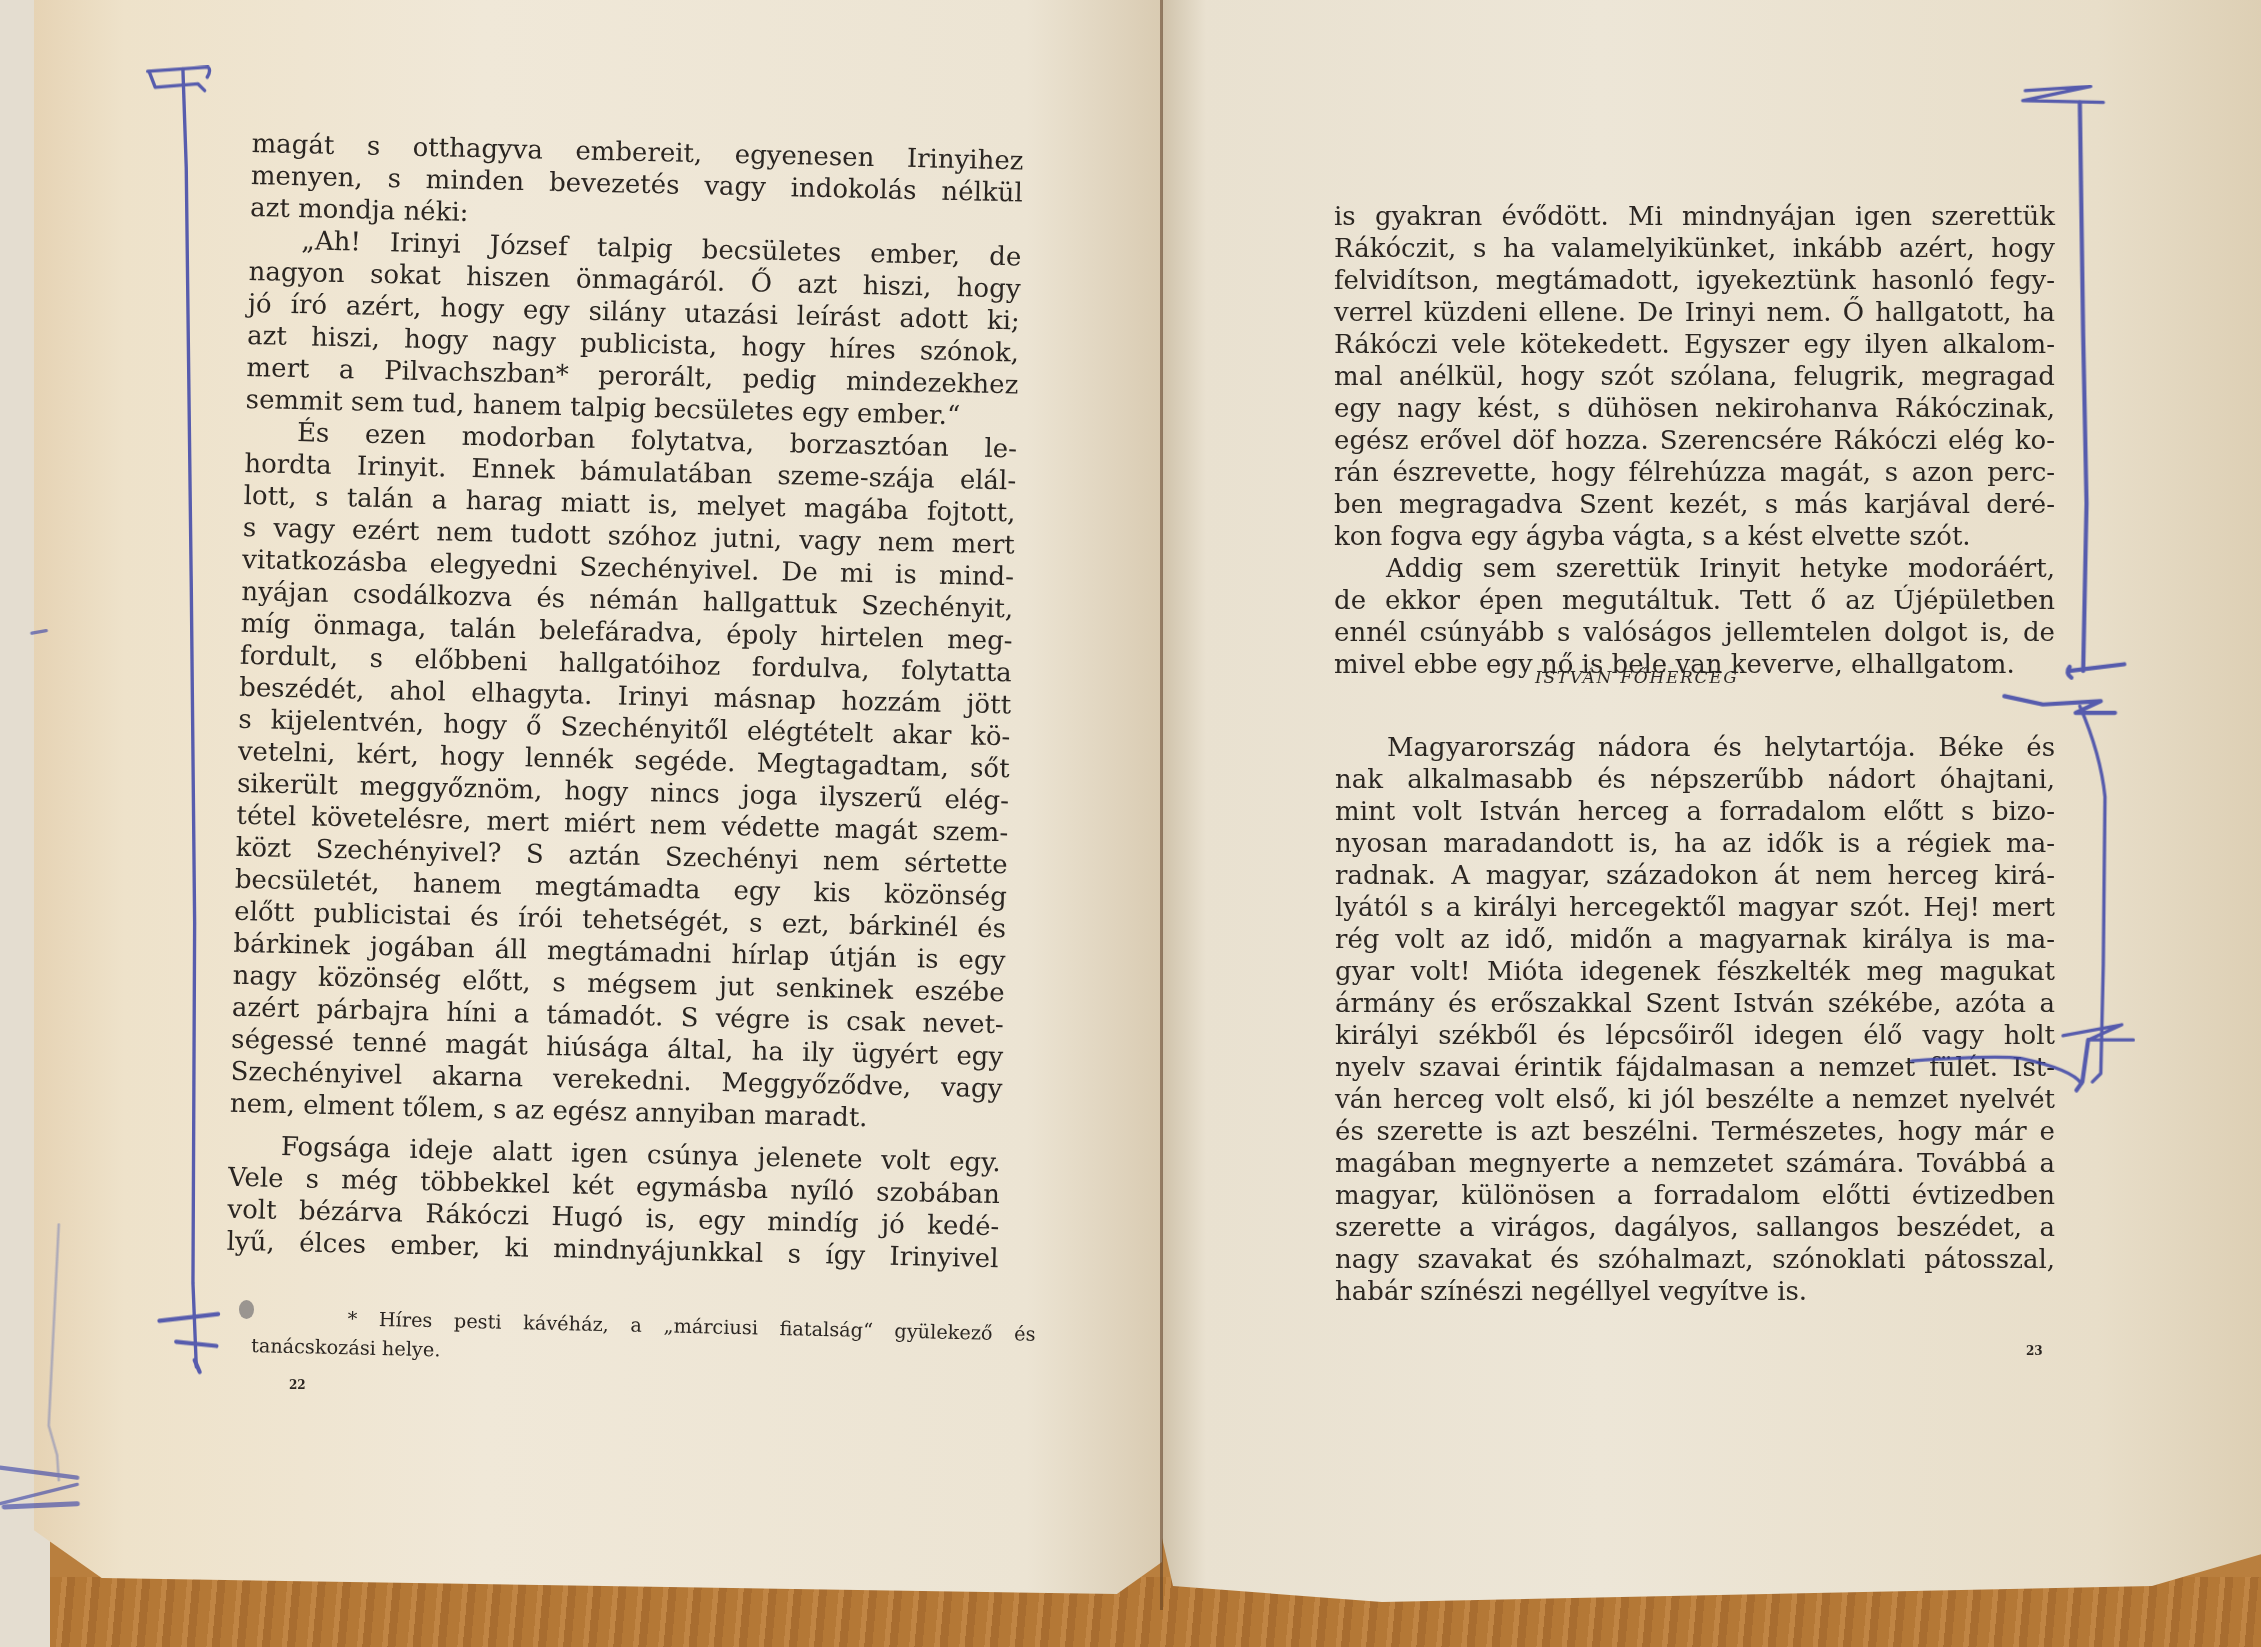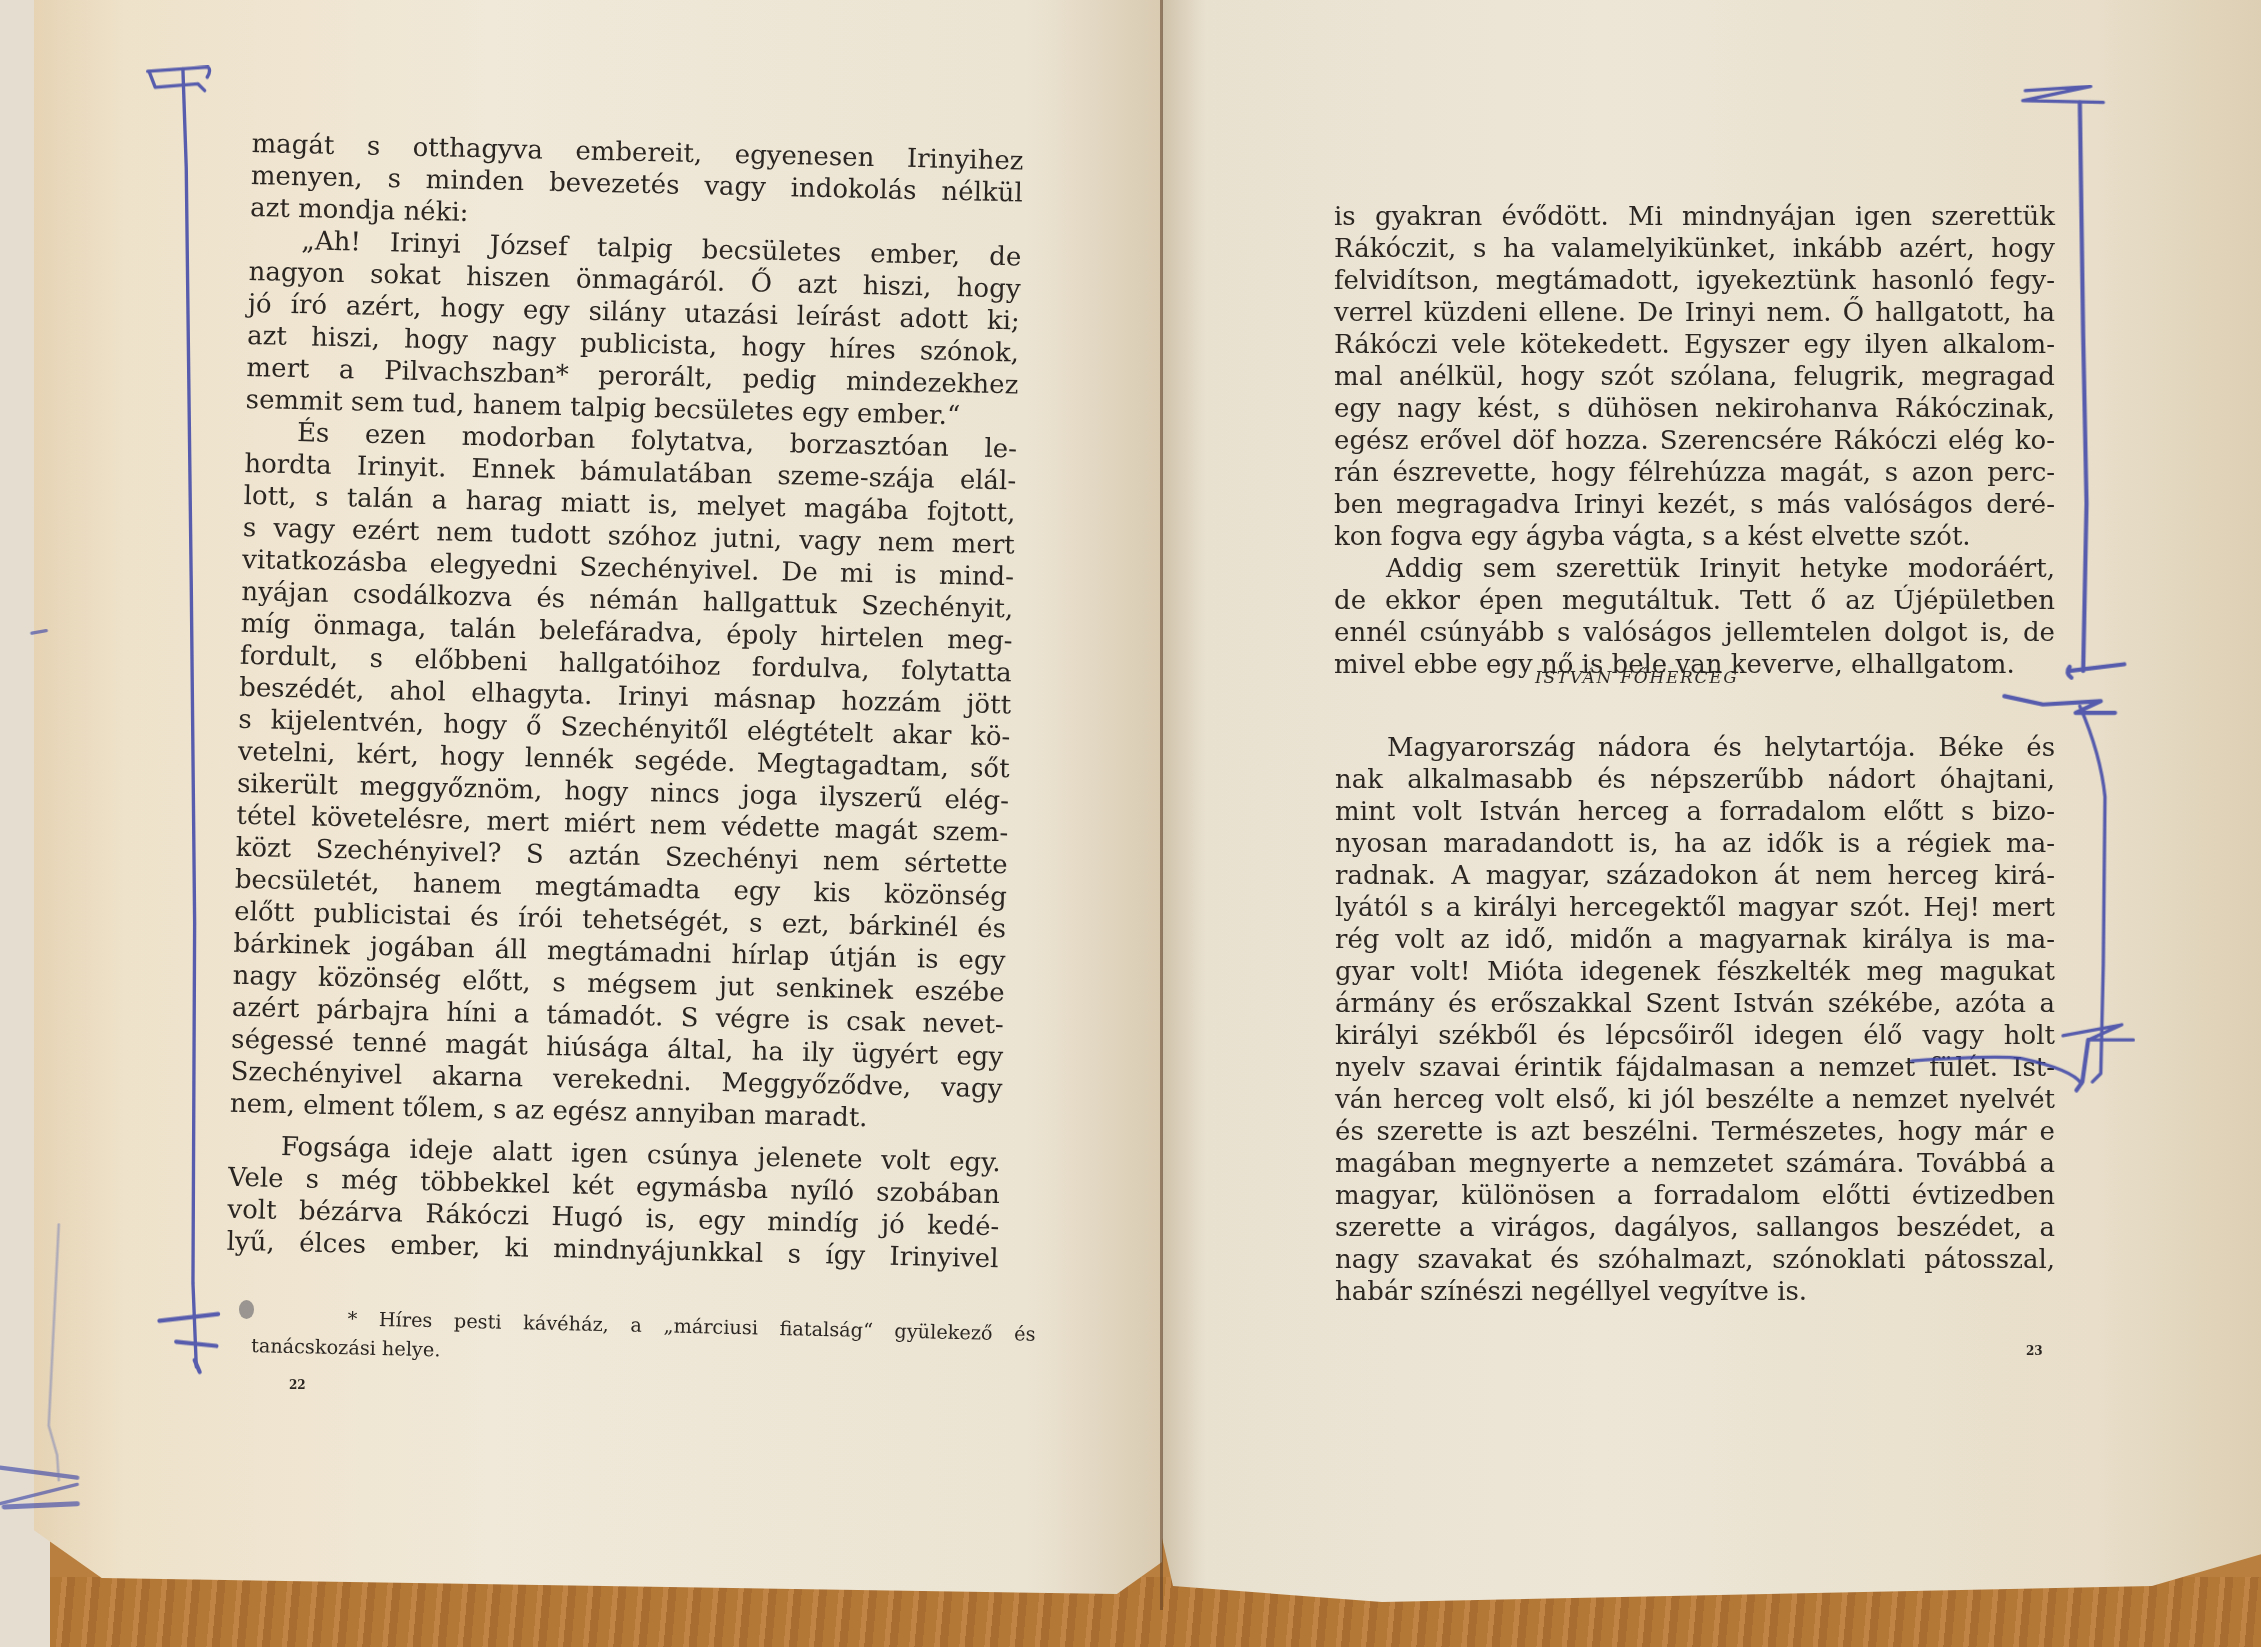--- a/index.html
+++ b/index.html
@@ -123,21 +123,21 @@
   <div class="text-block right-text" id="right-text-top">
       <span class="line">is gyakran évődött. Mi mindnyájan igen szerettük</span>
       <span class="line">Rákóczit, s ha valamelyikünket, inkább azért, hogy</span>
       <span class="line">felvidítson, megtámadott, igyekeztünk hasonló fegy-</span>
       <span class="line">verrel küzdeni ellene. De Irinyi nem. Ő hallgatott, ha</span>
       <span class="line">Rákóczi vele kötekedett. Egyszer egy ilyen alkalom-</span>
       <span class="line">mal anélkül, hogy szót szólana, felugrik, megragad</span>
       <span class="line">egy nagy kést, s dühösen nekirohanva Rákóczinak,</span>
       <span class="line">egész erővel döf hozza. Szerencsére Rákóczi elég ko-</span>
       <span class="line">rán észrevette, hogy félrehúzza magát, s azon perc-</span>
-      <span class="line">ben megragadva Irinyi kezét, s más valóságos deré-</span>
+      <span class="line">ben megragadva Szent kezét, s más karjával deré-</span>
       <span class="line last">kon fogva egy ágyba vágta, s a kést elvette szót.</span>
       <span class="line indent">Addig sem szerettük Irinyit hetyke modoráért,</span>
       <span class="line">de ekkor épen megutáltuk. Tett ő az Újépületben</span>
       <span class="line">ennél csúnyább s valóságos jellemtelen dolgot is, de</span>
       <span class="line last">mivel ebbe egy nő is bele van keverve, elhallgatom.</span>
     </div>
 
   <div class="heading">ISTVÁN FŐHERCEG</div>
 
   <div class="text-block right-text-2" id="right-text-bottom">

